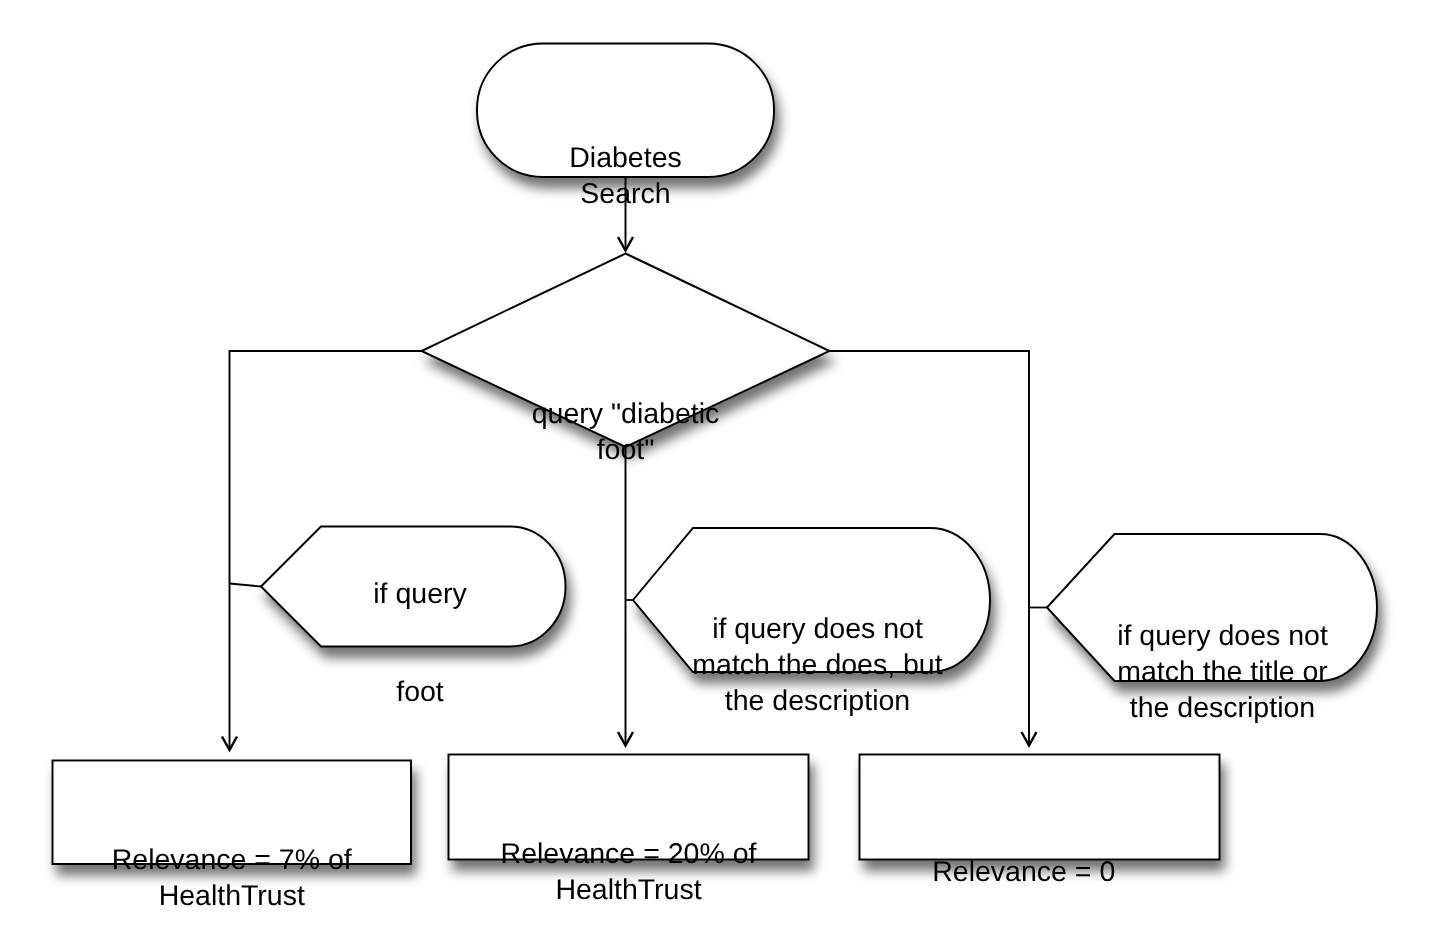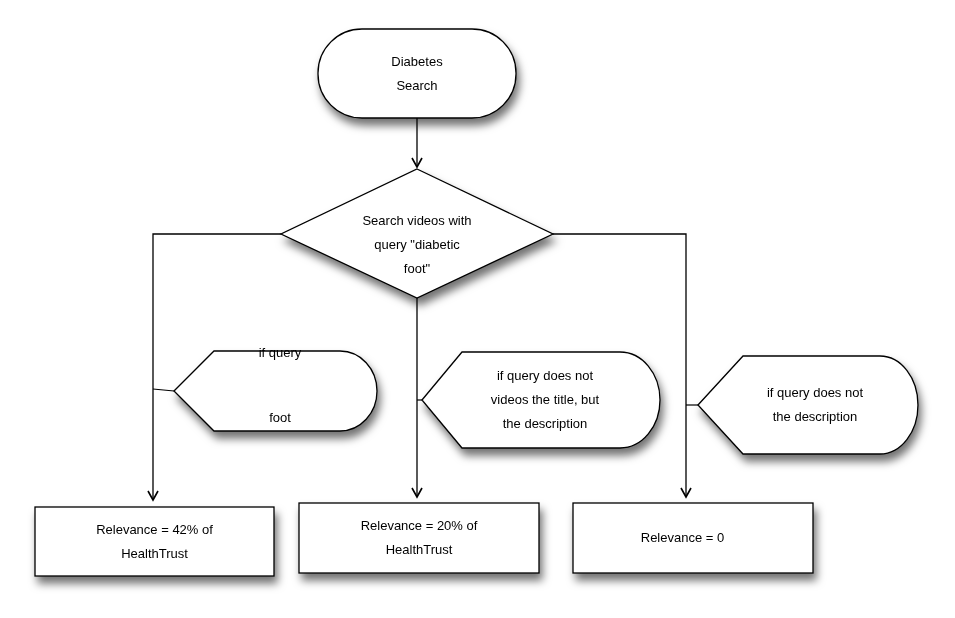--- a/index.html
+++ b/index.html
@@ -1,20 +1,20 @@
 <!DOCTYPE html>
 <html><head>
 <meta charset="utf-8">
 <style>
   html, body { margin: 0; padding: 0; background: #ffffff; }
   body { width: 955px; height: 618px; position: relative; overflow: hidden;
          font-family: "Liberation Sans", sans-serif; color: #000; }
   svg { position: absolute; left: 0; top: 0; }
-  .lbl { position: absolute; text-align: center; font-size: 13px; line-height: 24px;
-         display: flex; align-items: center; justify-content: center; }
+  .lbl { position: absolute; text-align: center; font-size: 19px; line-height: 24px;
+         display: flex; align-items: center; justify-content: center; margin-top: 44px; }
   .lbl span { display: block; }
 </style>
 </head>
 <body>
 
 <svg width="955" height="618" viewBox="0 0 955 618">
   <defs>
     <filter id="sh" x="-20%" y="-20%" width="150%" height="160%">
       <feDropShadow dx="3" dy="7" stdDeviation="4" flood-color="#000" flood-opacity="0.55"></feDropShadow>
     </filter>
@@ -44,43 +44,43 @@
   <rect x="299" y="503" width="240" height="70" fill="#fff" stroke="#000" stroke-width="1.3" filter="url(#sh)"></rect>
   <rect x="573" y="503" width="240" height="70" fill="#fff" stroke="#000" stroke-width="1.3" filter="url(#sh)"></rect>
 </svg>
 
 <div class="lbl" style="left:318px;top:29px;width:198px;height:89px;flex-direction:column;">
   <span>Diabetes</span>
   <span>Search</span>
 </div>
 
 <div class="lbl" style="left:300px;top:198px;width:234px;height:94px;flex-direction:column;">
-  <span>Search videos with</span>
   <span>query "diabetic</span>
   <span>foot"</span>
 </div>
 
 <div class="lbl" style="left:200px;top:351px;width:160px;height:68px;flex-direction:column;gap:41px;">
   <span>if query</span>
   <span>foot</span>
 </div>
 
 <div class="lbl" style="left:440px;top:352px;width:210px;height:96px;flex-direction:column;">
   <span>if query does not</span>
-  <span>videos the title, but</span>
+  <span>match the does, but</span>
   <span>the description</span>
 </div>
 
 <div class="lbl" style="left:712px;top:356px;width:206px;height:98px;flex-direction:column;">
   <span>if query does not</span>
+  <span>match the title or</span>
   <span>the description</span>
 </div>
 
 <div class="lbl" style="left:35px;top:507px;width:239px;height:69px;flex-direction:column;">
-  <span>Relevance = 42% of</span>
+  <span>Relevance = 7% of</span>
   <span>HealthTrust</span>
 </div>
 
 <div class="lbl" style="left:299px;top:503px;width:240px;height:70px;flex-direction:column;">
   <span>Relevance = 20% of</span>
   <span>HealthTrust</span>
 </div>
 
 <div class="lbl" style="left:573px;top:503px;width:219px;height:70px;flex-direction:column;">
   <span>Relevance = 0</span>

